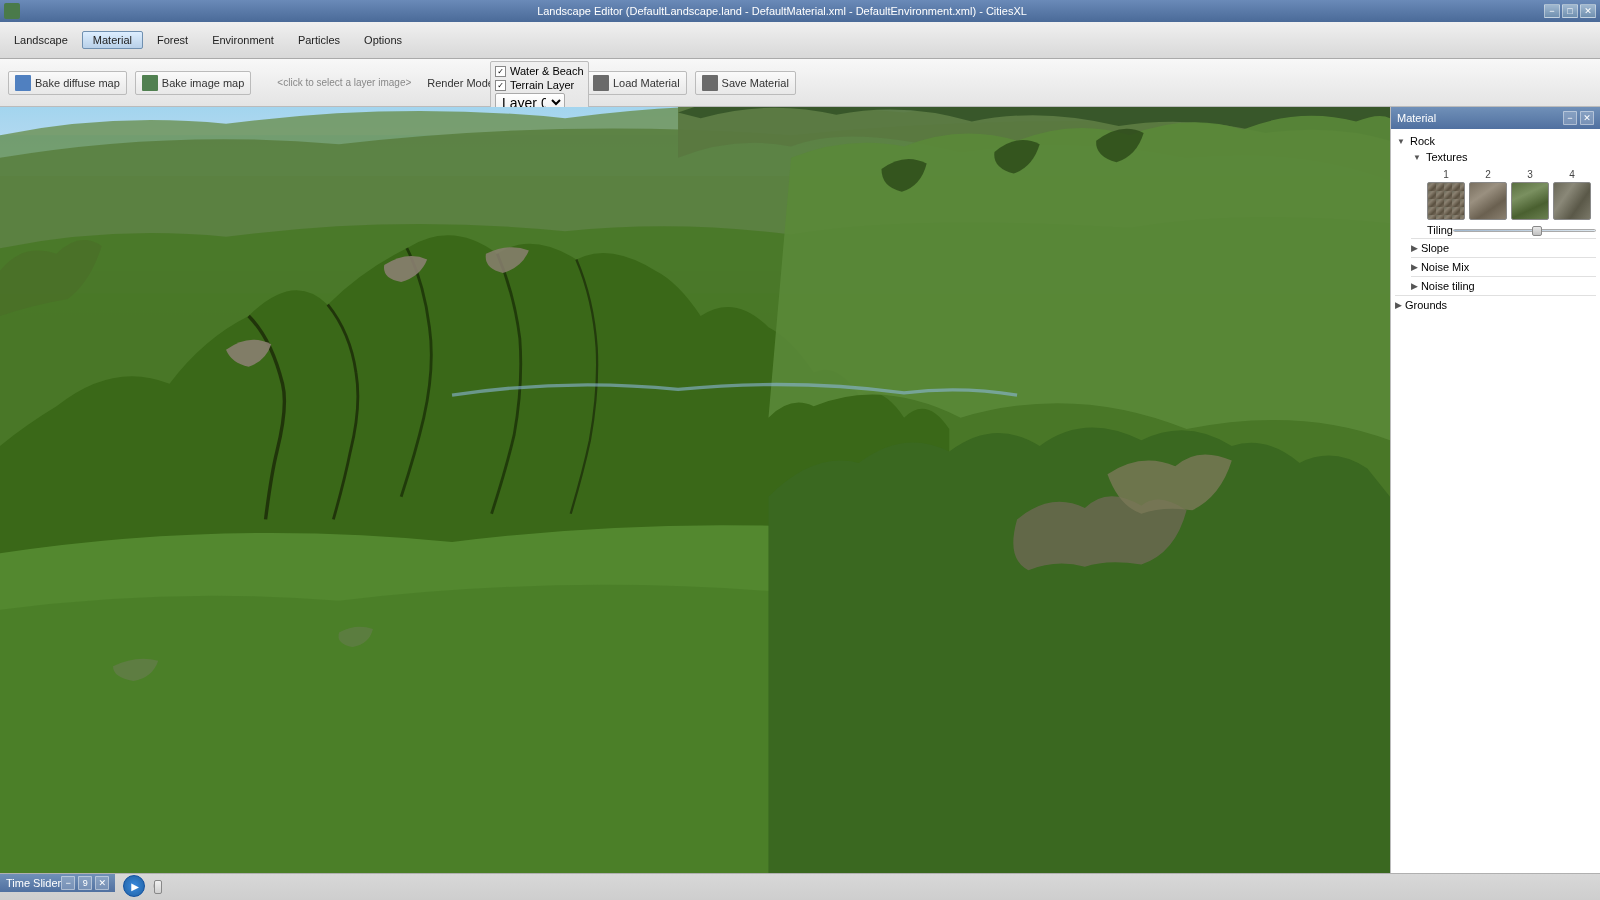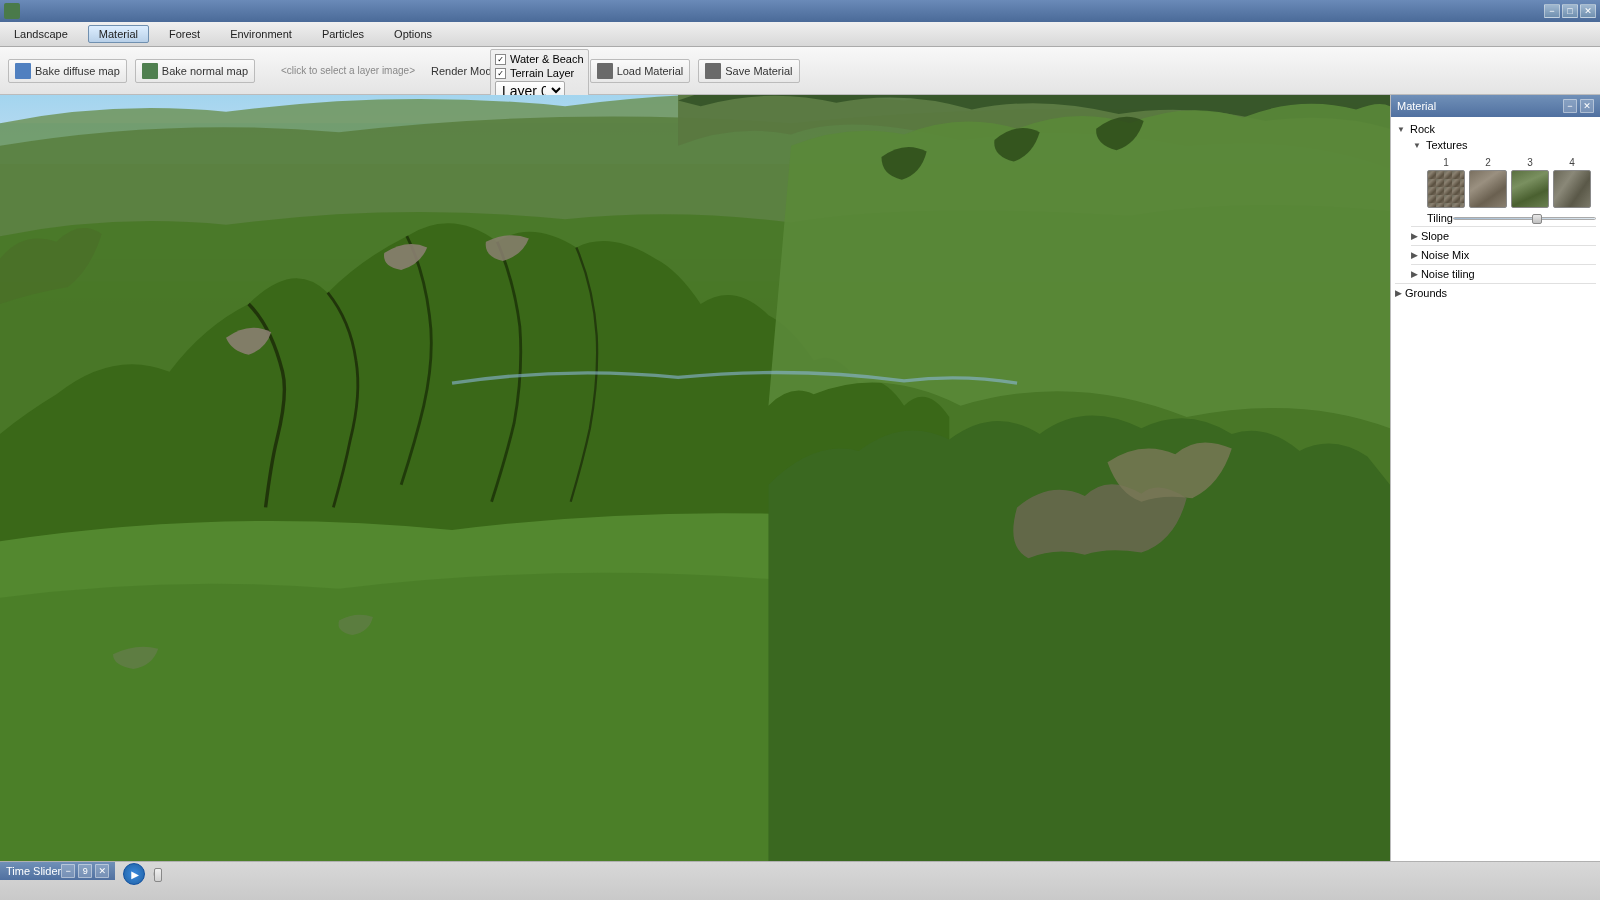--- a/index.html
+++ b/index.html
@@ -28,22 +28,22 @@
     }
     .app-icon { width: 16px; height: 16px; background: #4a7a4a; border-radius: 2px; }
 
     
     #menubar {
       height: 22px;
       background: linear-gradient(to bottom, #f0f0f0, #d8d8d8);
       border-bottom: 1px solid #aaa;
       display: flex;
       align-items: center;
-      padding: 12px 4px;
-      gap: 10px;
+      padding: 18px 4px;
+      gap: 4px;
     }
     .menu-item {
       padding: 2px 10px;
       cursor: pointer;
       border-radius: 2px;
       font-size: 11px;
       color: #222;
     }
     .menu-item.active {
       background: linear-gradient(to bottom, #ddeeff, #b8d0e8);
@@ -317,20 +317,21 @@
       pointer-events: none;
     }
   </style>
 </head>
 <body>
 
 <div id="titlebar">
   <div id="titlebar-left">
     <div class="app-icon"></div>
   </div>
+  <span id="titlebar-title">Landscape Editor (DefaultLandscape.land - DefaultMaterial.xml - DefaultEnvironment.xml) - CitiesXL</span>
   <div id="titlebar-controls">
     <div class="title-btn">−</div>
     <div class="title-btn">□</div>
     <div class="title-btn">✕</div>
   </div>
 </div>
 
 <div id="menubar">
   <div class="menu-item">Landscape</div>
   <div class="menu-item active">Material</div>
@@ -340,21 +341,21 @@
   <div class="menu-item">Options</div>
 </div>
 
 <div id="toolbar">
   <div class="toolbar-btn">
     <div class="toolbar-icon blue"></div>
     <span>Bake diffuse map</span>
   </div>
   <div class="toolbar-btn">
     <div class="toolbar-icon green"></div>
-    <span>Bake normal map</span>
+    <span>Bake image map</span>
   </div>
   <span style="color:#888; font-size:10px; margin-left:18px;">&lt;click to select a layer image&gt;</span>
 
   <div id="render-mode-group">
     <label>Render Mode</label>
     <select id="render-mode-select" class="">
       <option>Normal</option>
       <option>Wireframe</option>
       <option>Solid</option>
     </select>

